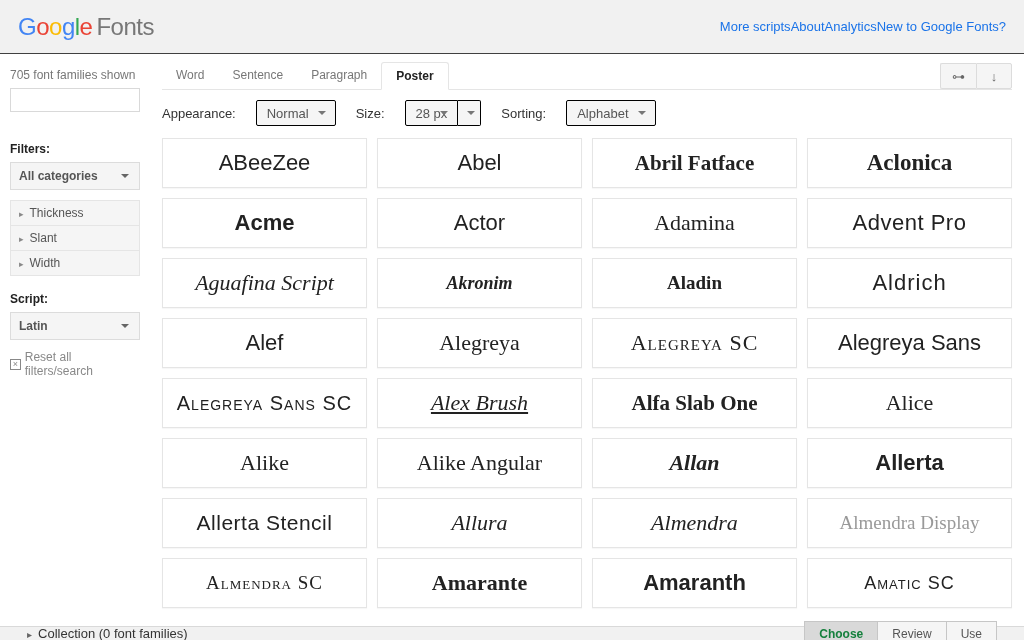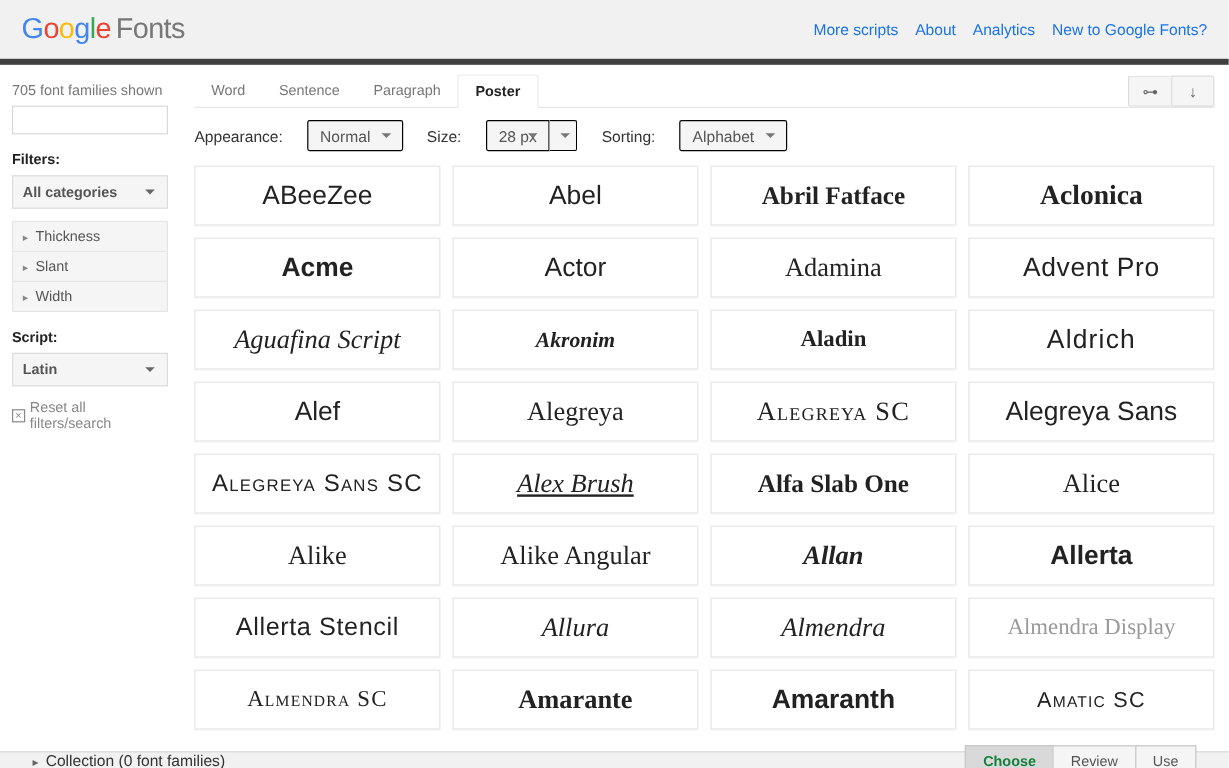--- a/index.html
+++ b/index.html
@@ -1,38 +1,38 @@
 <!DOCTYPE html>
 <html><head>
 <meta charset="utf-8">
 <style>
 * { box-sizing: border-box; margin: 0; padding: 0; }
 body { font-family: Arial, sans-serif; font-size: 13px; color: #333; background: #fff; width: 1024px; height: 640px; overflow: hidden; position: relative; }
 
 
-.header { height: 54px; background: #f1f1f1; border-bottom: 5px solid #404040; display: flex; align-items: center; padding: 12px 18px; }
+.header { height: 54px; background: #f1f1f1; border-bottom: 1px solid #404040; display: flex; align-items: center; padding: 12px 18px; }
 .logo { font-size: 24px; font-weight: 400; letter-spacing: -0.5px; }
 .logo .g1 { color: #4285F4; }
 .logo .g2 { color: #EA4335; }
 .logo .g3 { color: #FBBC05; }
 .logo .g4 { color: #4285F4; }
 .logo .g5 { color: #34A853; }
 .logo .g6 { color: #EA4335; }
 .logo .fonts { color: #777; font-weight: 300; margin-left: 4px; }
-.header-links { margin-left: auto; display: flex; gap: 14px; }
+.header-links { margin-left: auto; display: flex; }
 .header-links a { color: #1a73e8; text-decoration: none; font-size: 13px; }
 
 
 .main { display: flex; height: 560px; }
 
 
 .sidebar { width: 150px; padding: 14px 10px 10px 10px; font-size: 12px; }
 .count { color: #777; margin-bottom: 6px; }
 .search-box { width: 100%; height: 24px; border: 1px solid #d9d9d9; padding: 2px 4px; margin-bottom: 14px; }
-.section-label { font-weight: bold; font-size: 12px; margin-bottom: 6px; color: #222; }
+.section-label { font-weight: bold; font-size: 12px; margin-bottom: 6px; color: #222; margin-top: 16px; }
 .dropdown { width: 100%; height: 28px; background: #f5f5f5; border: 1px solid #dcdcdc; display: flex; align-items: center; padding: 0 8px; color: #555; font-weight: bold; font-size: 12px; position: relative; margin-bottom: 10px; }
 .dropdown::after { content: ""; position: absolute; right: 10px; top: 50%; width: 0; height: 0; border-left: 4px solid transparent; border-right: 4px solid transparent; border-top: 4px solid #666; transform: translateY(-50%); }
 .accordion { background: #f5f5f5; border: 1px solid #e5e5e5; margin-bottom: 14px; }
 .acc-item { padding: 5px 8px; color: #555; font-size: 12px; border-bottom: 1px solid #e5e5e5; }
 .acc-item:last-child { border-bottom: none; }
 .acc-item::before { content: "▸"; font-size: 9px; margin-right: 6px; color: #888; }
 .reset { color: #888; font-size: 12px; display: flex; align-items: center; gap: 4px; margin-top: 6px; }
 .reset-icon { width: 11px; height: 11px; border: 1px solid #888; display: inline-flex; align-items: center; justify-content: center; font-size: 9px; line-height: 1; }
 
 

